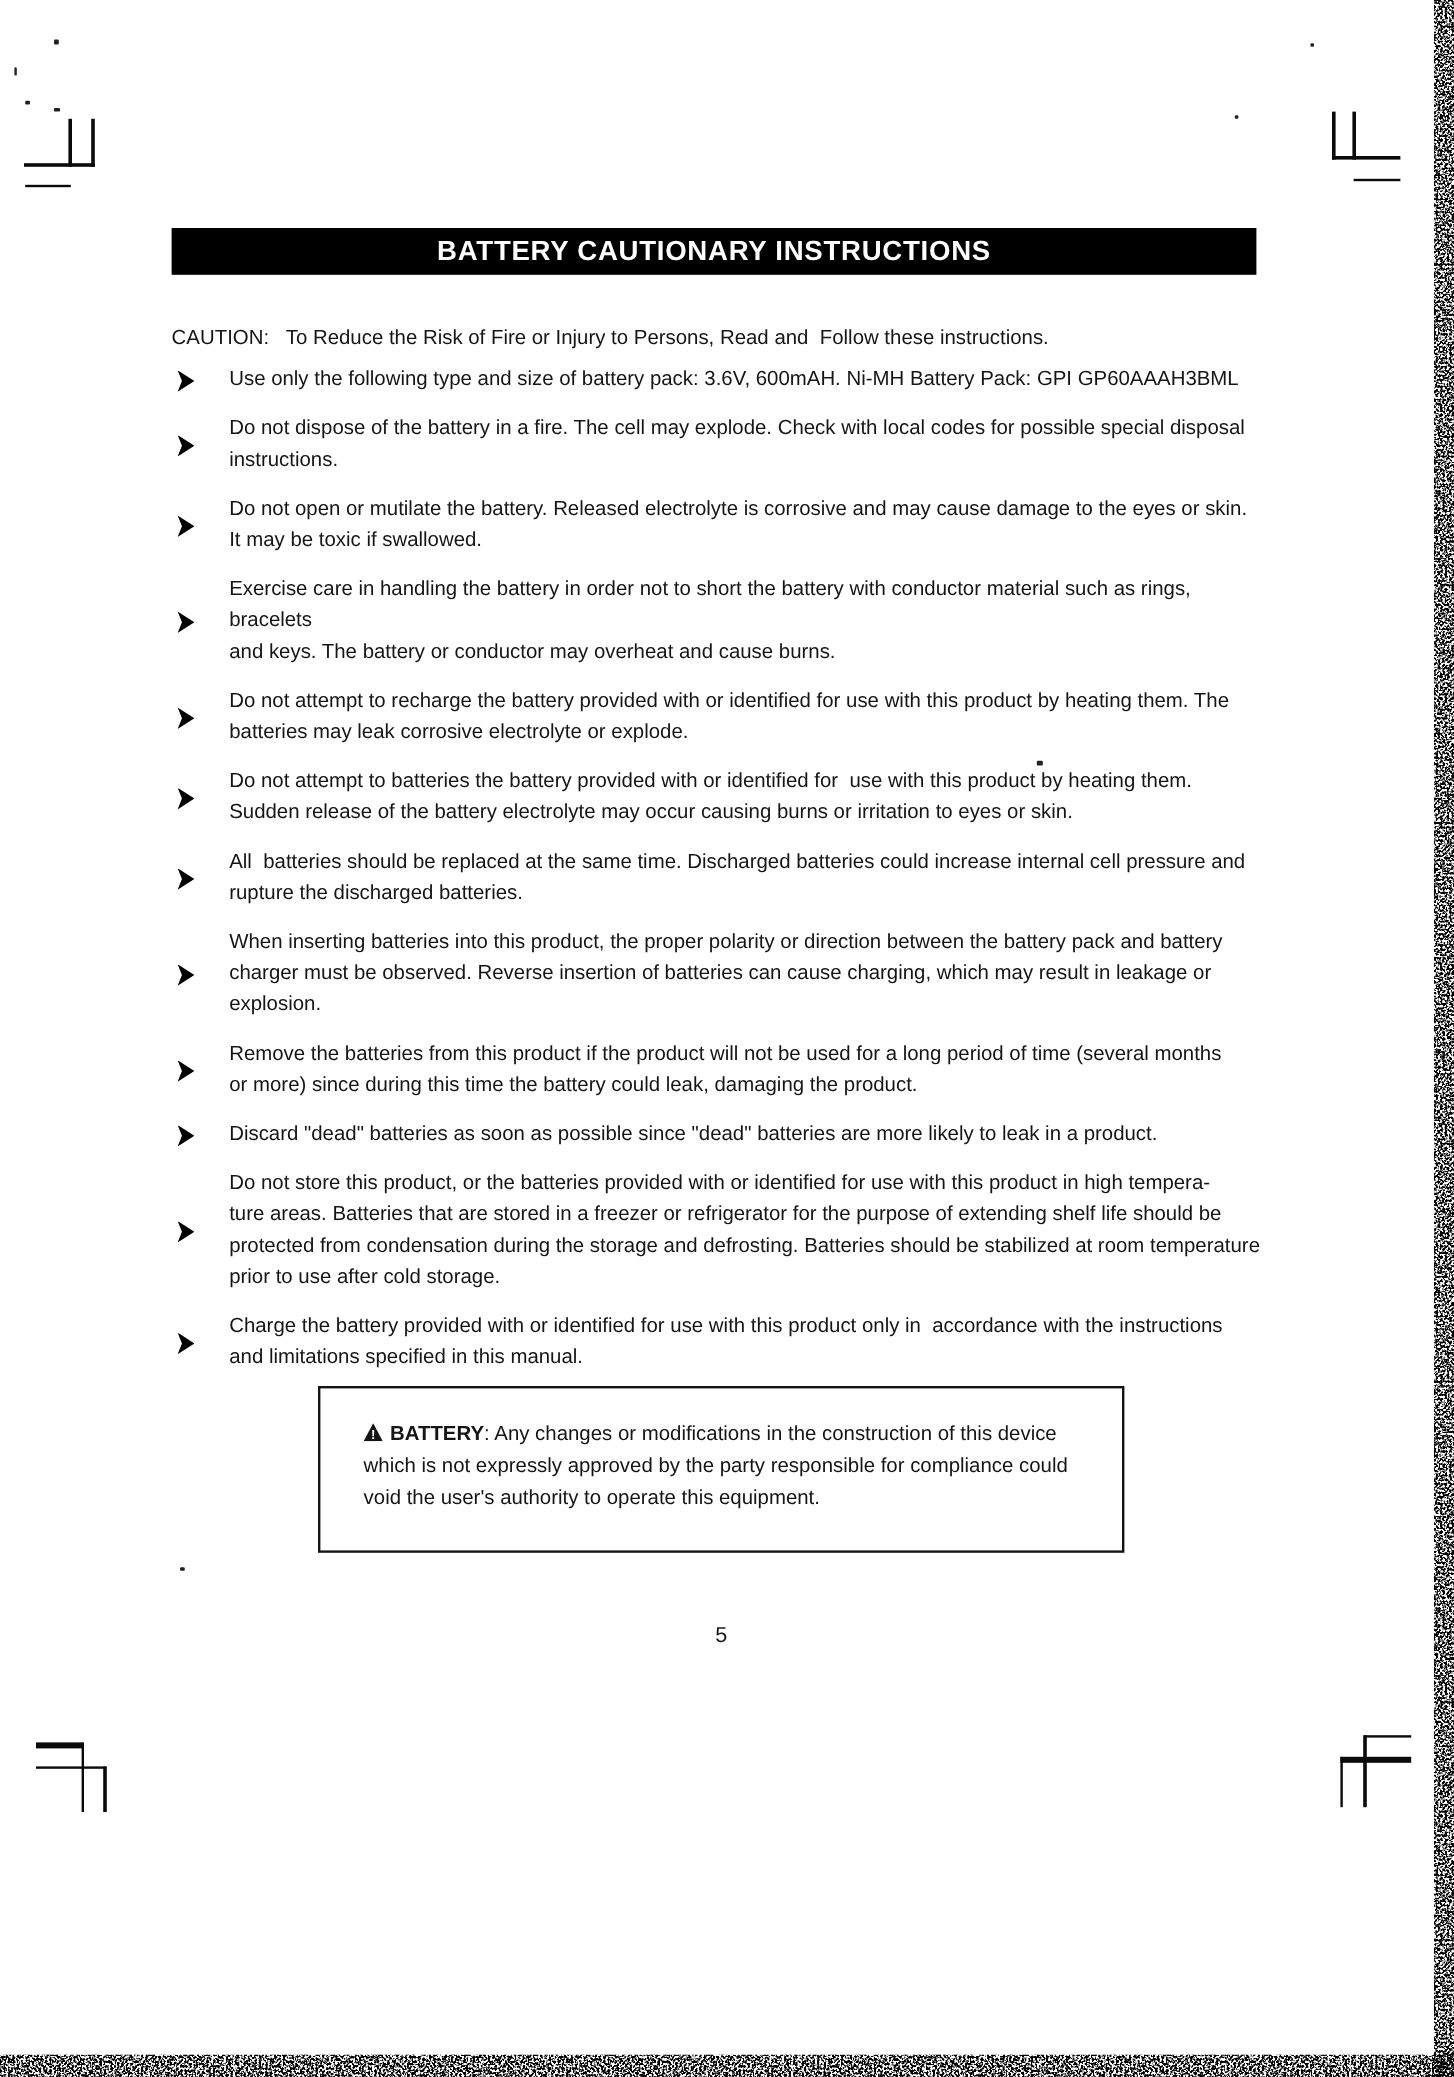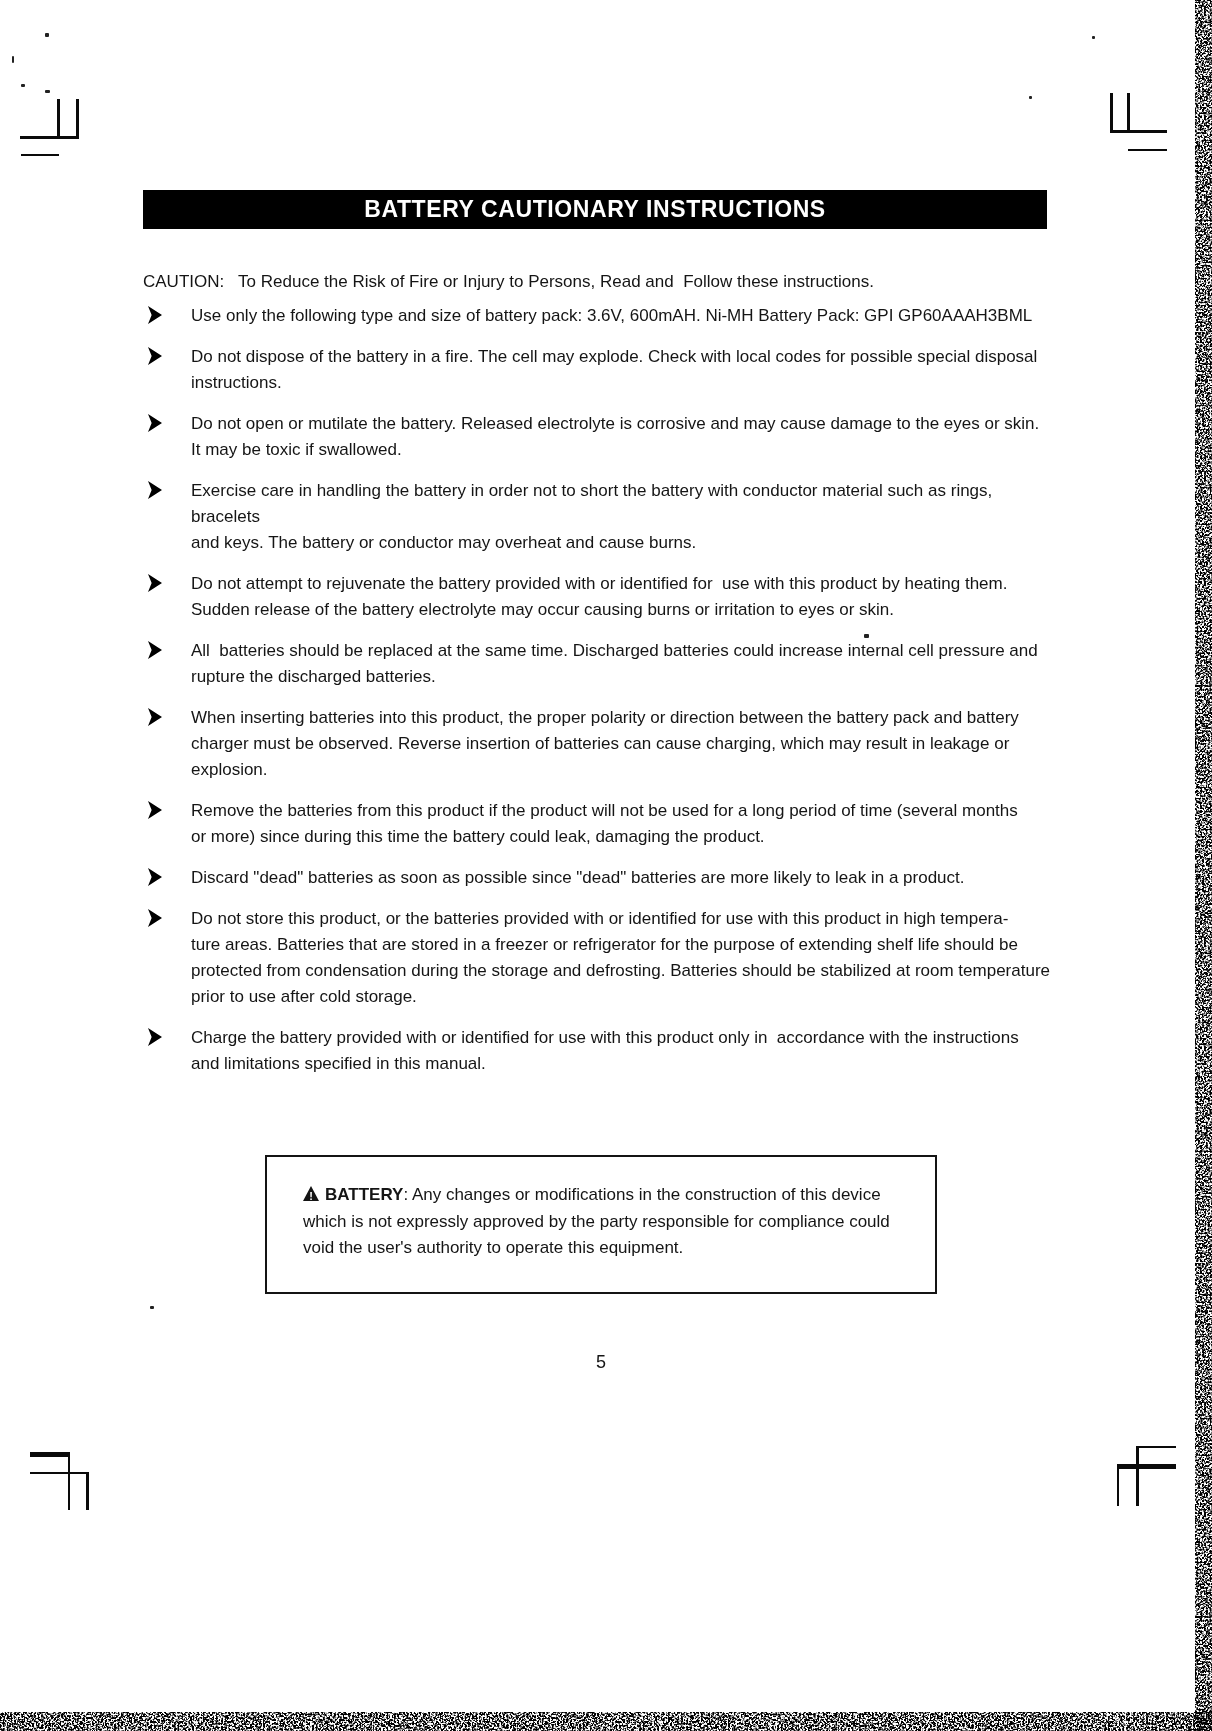--- a/index.html
+++ b/index.html
@@ -21,21 +21,21 @@
   
   .caution-line{
     position:absolute;left:143px;top:254px;width:920px;
     font-size:17px;line-height:24px;white-space:pre-wrap;margin-top:16px;
   }
   
   .bullet-list{
     position:absolute;left:148px;top:303px;width:912px;
     display:flex;flex-direction:column;gap:15px;
   }
-  .bullet-item{display:flex;align-items:flex-start;}
+  .bullet-item{display:flex;align-items:center;}
   .bullet-arrow{
     flex:0 0 auto;width:14px;height:18px;margin:3px 29px 0 0;
     background:#000;
     clip-path:polygon(0 0,100% 50%,0 100%,26% 50%);
   }
   .bullet-text{
     font-size:17px;line-height:26px;white-space:pre-wrap;
   }
   
   .caution-box{
@@ -139,21 +139,26 @@
       <span class="bullet-text">Do not open or mutilate the battery. Released electrolyte is corrosive and may cause damage to the eyes or skin.
 It may be toxic if swallowed.</span>
     </div>
       <div class="bullet-item">
       <span class="bullet-arrow"></span>
       <span class="bullet-text">Exercise care in handling the battery in order not to short the battery with conductor material such as rings, bracelets
 and keys. The battery or conductor may overheat and cause burns.</span>
     </div>
       <div class="bullet-item">
       <span class="bullet-arrow"></span>
-      <span class="bullet-text">Do not attempt to rejuvenate the battery provided with or identified for  use with this product by heating them.
+      <span class="bullet-text">Do not attempt to recharge the battery provided with or identified for use with this product by heating them. The
+batteries may leak corrosive electrolyte or explode.</span>
+    </div>
+      <div class="bullet-item">
+      <span class="bullet-arrow"></span>
+      <span class="bullet-text">Do not attempt to batteries the battery provided with or identified for  use with this product by heating them.
 Sudden release of the battery electrolyte may occur causing burns or irritation to eyes or skin.</span>
     </div>
       <div class="bullet-item">
       <span class="bullet-arrow"></span>
       <span class="bullet-text">All  batteries should be replaced at the same time. Discharged batteries could increase internal cell pressure and
 rupture the discharged batteries.</span>
     </div>
       <div class="bullet-item">
       <span class="bullet-arrow"></span>
       <span class="bullet-text">When inserting batteries into this product, the proper polarity or direction between the battery pack and battery

